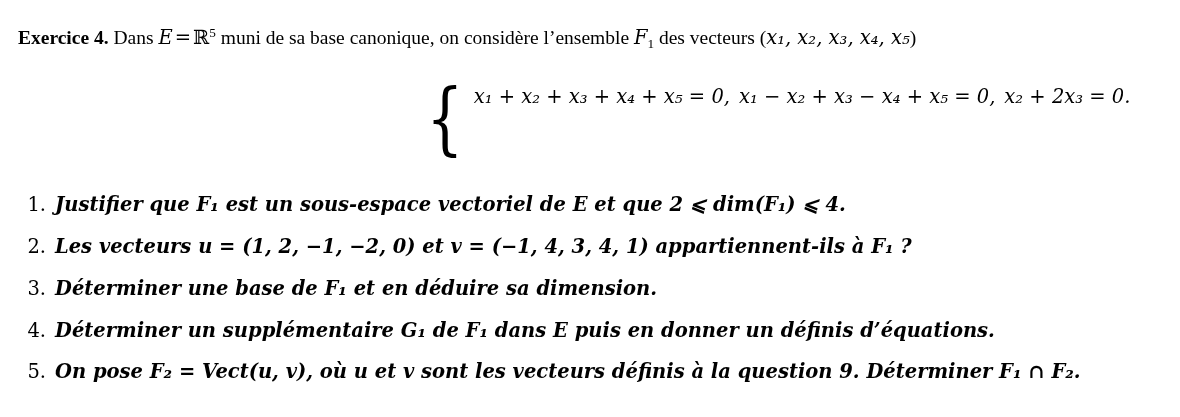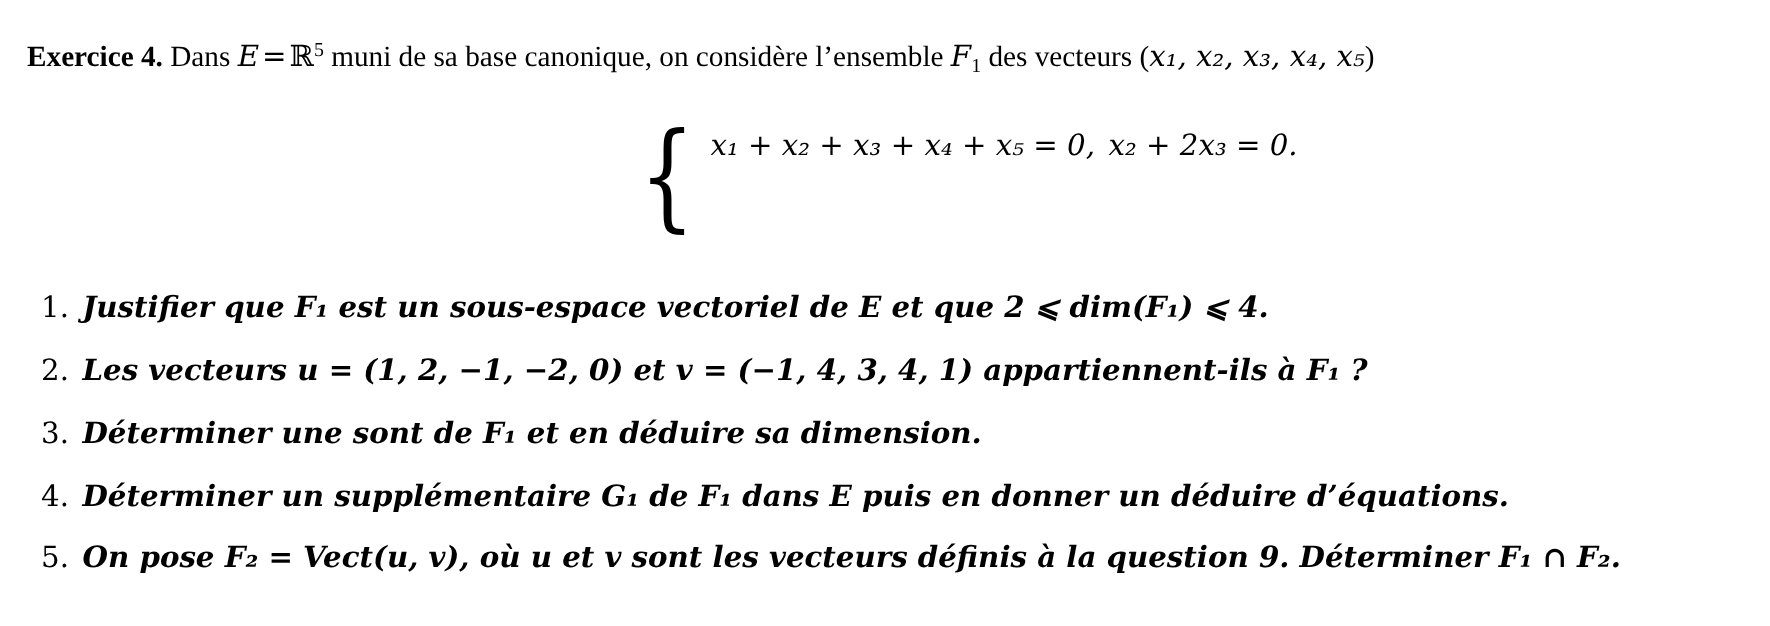--- a/index.html
+++ b/index.html
@@ -121,40 +121,41 @@
 
   <div class="intro">
     <span class="ex-label">Exercice 4.</span>
     <span>Dans </span><span class="math">E</span><span class="op">=</span><span class="bb">ℝ</span><sup>5</sup><span> muni de sa base canonique, on considère l’ensemble </span><span class="math">F</span><sub>1</sub><span> des vecteurs (</span><span class="math">x₁, x₂, x₃, x₄, x₅</span><span>)</span>
   </div>
 
   <div class="system">
     <div class="brace">{</div>
     <div class="eqs">
       <div class="eq math">x₁ + x₂ + x₃ + x₄ + x₅ = 0,</div>
+      <div class="eq math">x₁ − x₂ + x₃ − x₄ + x₅ = 0,</div>
       <div class="eq math right">x₂ + 2x₃ = 0.</div>
     </div>
   </div>
 
   <div class="list">
     <div class="item">
       <div class="num">1.</div>
       <div class="txt math">Justifier que F₁ est un sous-espace vectoriel de E et que 2 ⩽ dim(F₁) ⩽ 4.</div>
     </div>
     <div class="item">
       <div class="num">2.</div>
       <div class="txt math">Les vecteurs u = (1, 2, −1, −2, 0) et v = (−1, 4, 3, 4, 1) appartiennent-ils à F₁ ?</div>
     </div>
     <div class="item">
       <div class="num">3.</div>
-      <div class="txt math">Déterminer une sont de F₁ et en déduire sa dimension.</div>
+      <div class="txt math">Déterminer une base de F₁ et en déduire sa dimension.</div>
     </div>
     <div class="item">
       <div class="num">4.</div>
-      <div class="txt math">Déterminer un supplémentaire G₁ de F₁ dans E puis en donner un déduire d’équations.</div>
+      <div class="txt math">Déterminer un supplémentaire G₁ de F₁ dans E puis en donner un définis d’équations.</div>
     </div>
     <div class="item">
       <div class="num">5.</div>
       <div class="txt math">On pose F₂ = Vect(u, v), où u et v sont les vecteurs définis à la question 9. Déterminer F₁ ∩ F₂.</div>
     </div>
   </div>
 
 </div>
 
 </body></html>

